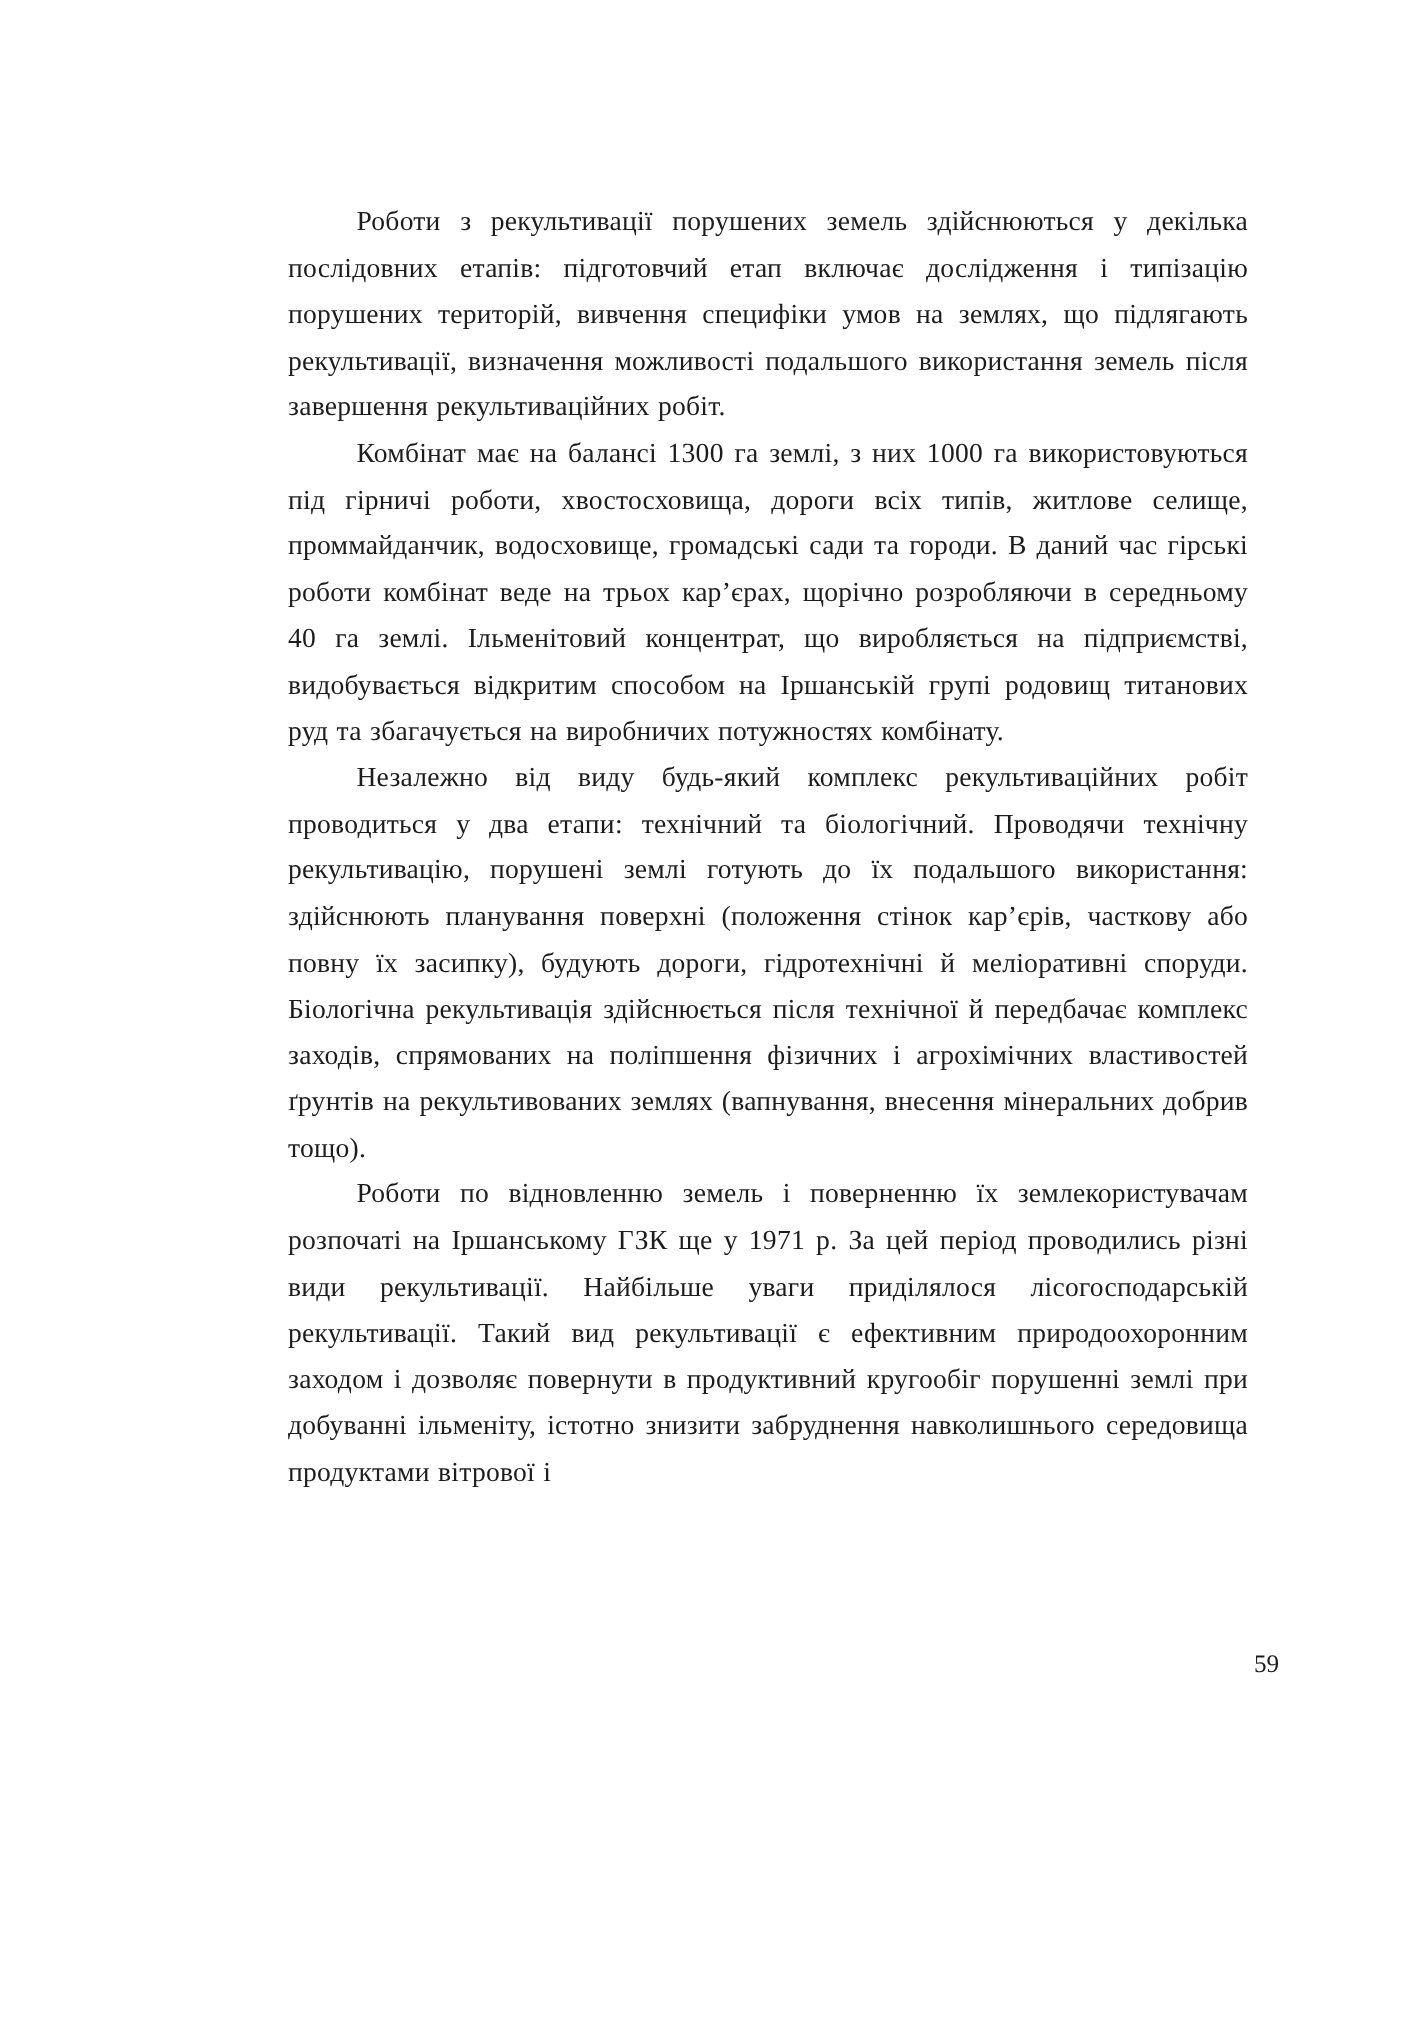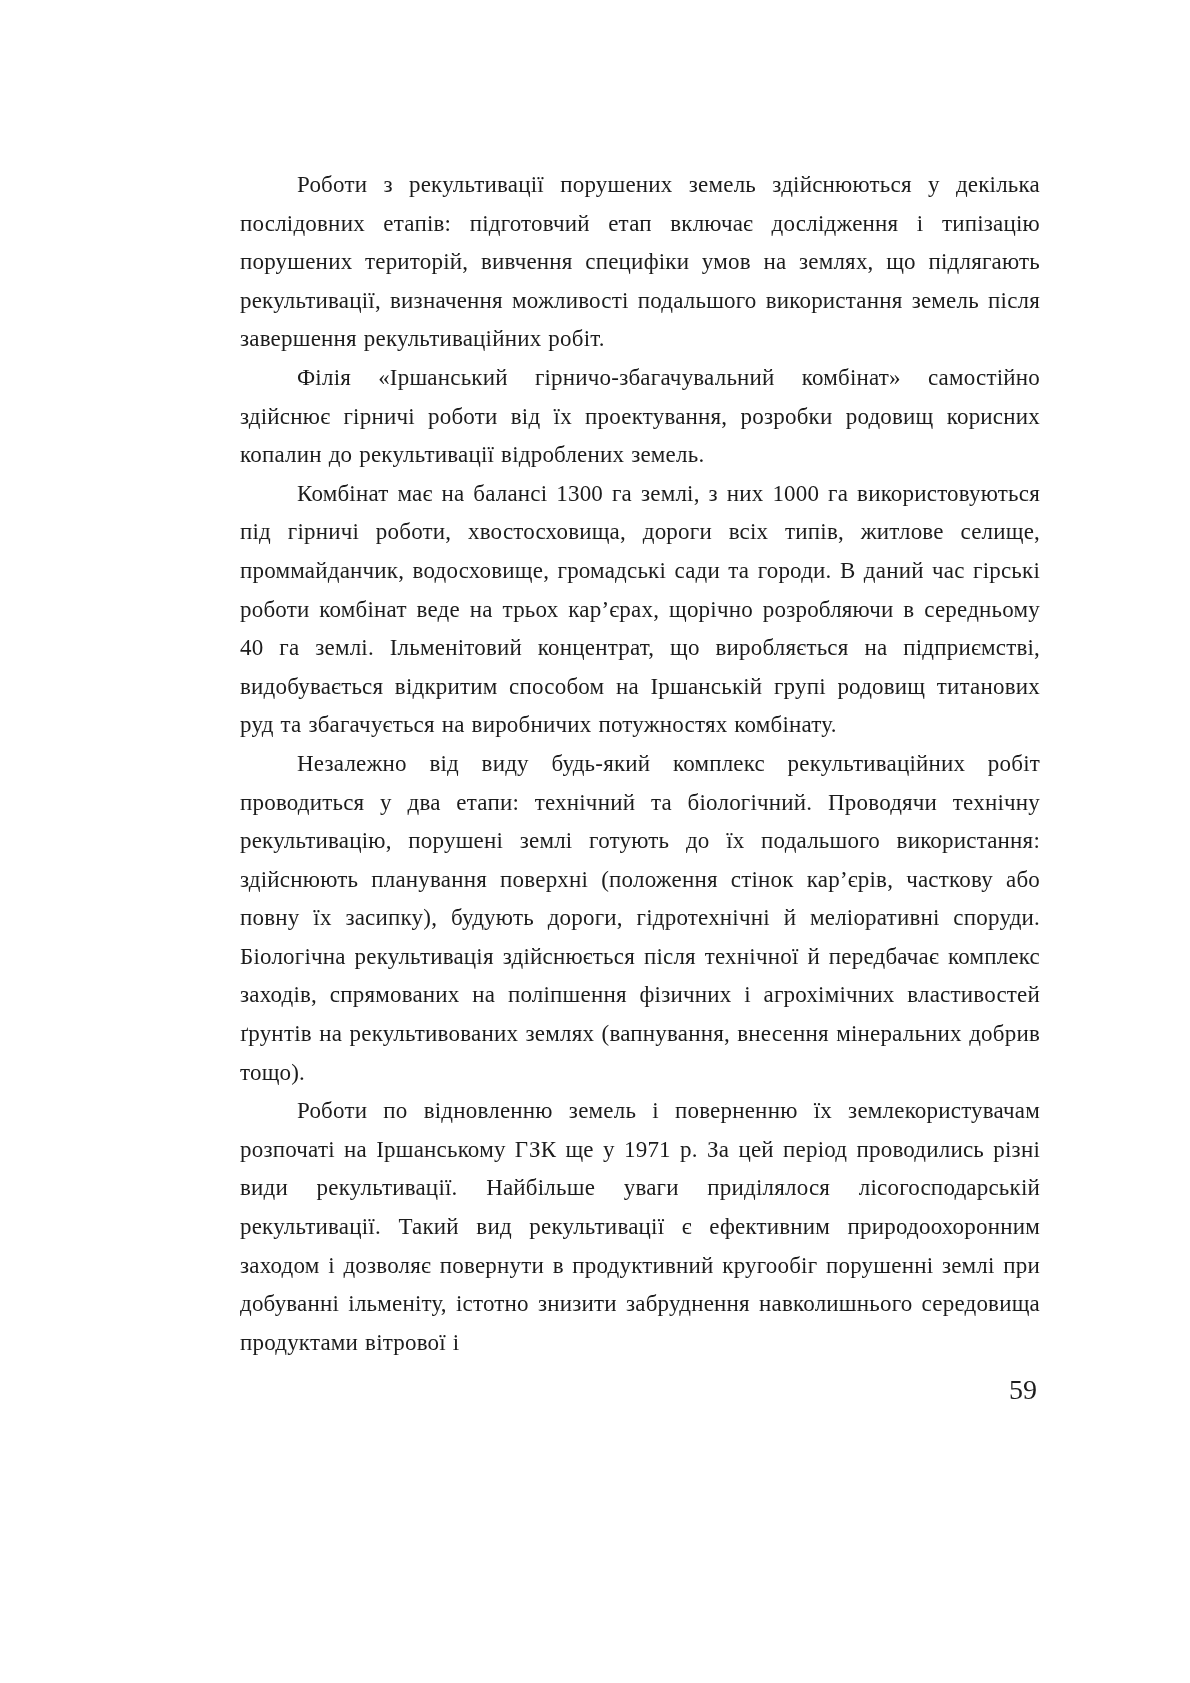--- a/index.html
+++ b/index.html
@@ -29,31 +29,30 @@
     text-align: justify;
     text-indent: 57px;
     letter-spacing: 0.2px;
     word-spacing: 1px;
   }
   .para.no-indent {
     text-indent: 0;
   }
   .page-number {
     position: absolute;
-    right: 153px;
+    right: 124px;
     top: 1374px;
-    font-size: 28px;
+    font-size: 21px;
     color: #1c1c1c;
   }
 </style>
 </head>
 <body>
 
 <div class="page">
   <div class="textblock">
     <p class="para">Роботи з рекультивації порушених земель здійснюються у декілька послідовних етапів: підготовчий етап включає дослідження і типізацію порушених територій, вивчення специфіки умов на землях, що підлягають рекультивації, визначення можливості подальшого використання земель після завершення рекультиваційних робіт.</p>
-    <p class="para">Філія «Іршанський гірничо-збагачувальний комбінат» самостійно здійснює гірничі роботи від їх проектування, розробки родовищ корисних копалин до рекультивації відроблених земель.</p>
     <p class="para">Комбінат має на балансі 1300 га землі, з них 1000 га використовуються під гірничі роботи, хвостосховища, дороги всіх типів, житлове селище, проммайданчик, водосховище, громадські сади та городи. В даний час гірські роботи комбінат веде на трьох кар’єрах, щорічно розробляючи в середньому 40 га землі. Ільменітовий концентрат, що виробляється на підприємстві, видобувається відкритим способом на Іршанській групі родовищ титанових руд та збагачується на виробничих потужностях комбінату.</p>
     <p class="para">Незалежно від виду будь-який комплекс рекультиваційних робіт проводиться у два етапи: технічний та біологічний. Проводячи технічну рекультивацію, порушені землі готують до їх подальшого використання: здійснюють планування поверхні (положення стінок кар’єрів, часткову або повну їх засипку), будують дороги, гідротехнічні й меліоративні споруди. Біологічна рекультивація здійснюється після технічної й передбачає комплекс заходів, спрямованих на поліпшення фізичних і агрохімічних властивостей ґрунтів на рекультивованих землях (вапнування, внесення мінеральних добрив тощо).</p>
     <p class="para">Роботи по відновленню земель і поверненню їх землекористувачам розпочаті на Іршанському ГЗК ще у 1971 р. За цей період проводились різні види рекультивації. Найбільше уваги приділялося лісогосподарській рекультивації. Такий вид рекультивації є ефективним природоохоронним заходом і дозволяє повернути в продуктивний кругообіг порушенні землі при добуванні ільменіту, істотно знизити забруднення навколишнього середовища продуктами вітрової і</p>
   </div>
   <div class="page-number">59</div>
 </div>
 
 </body></html>

